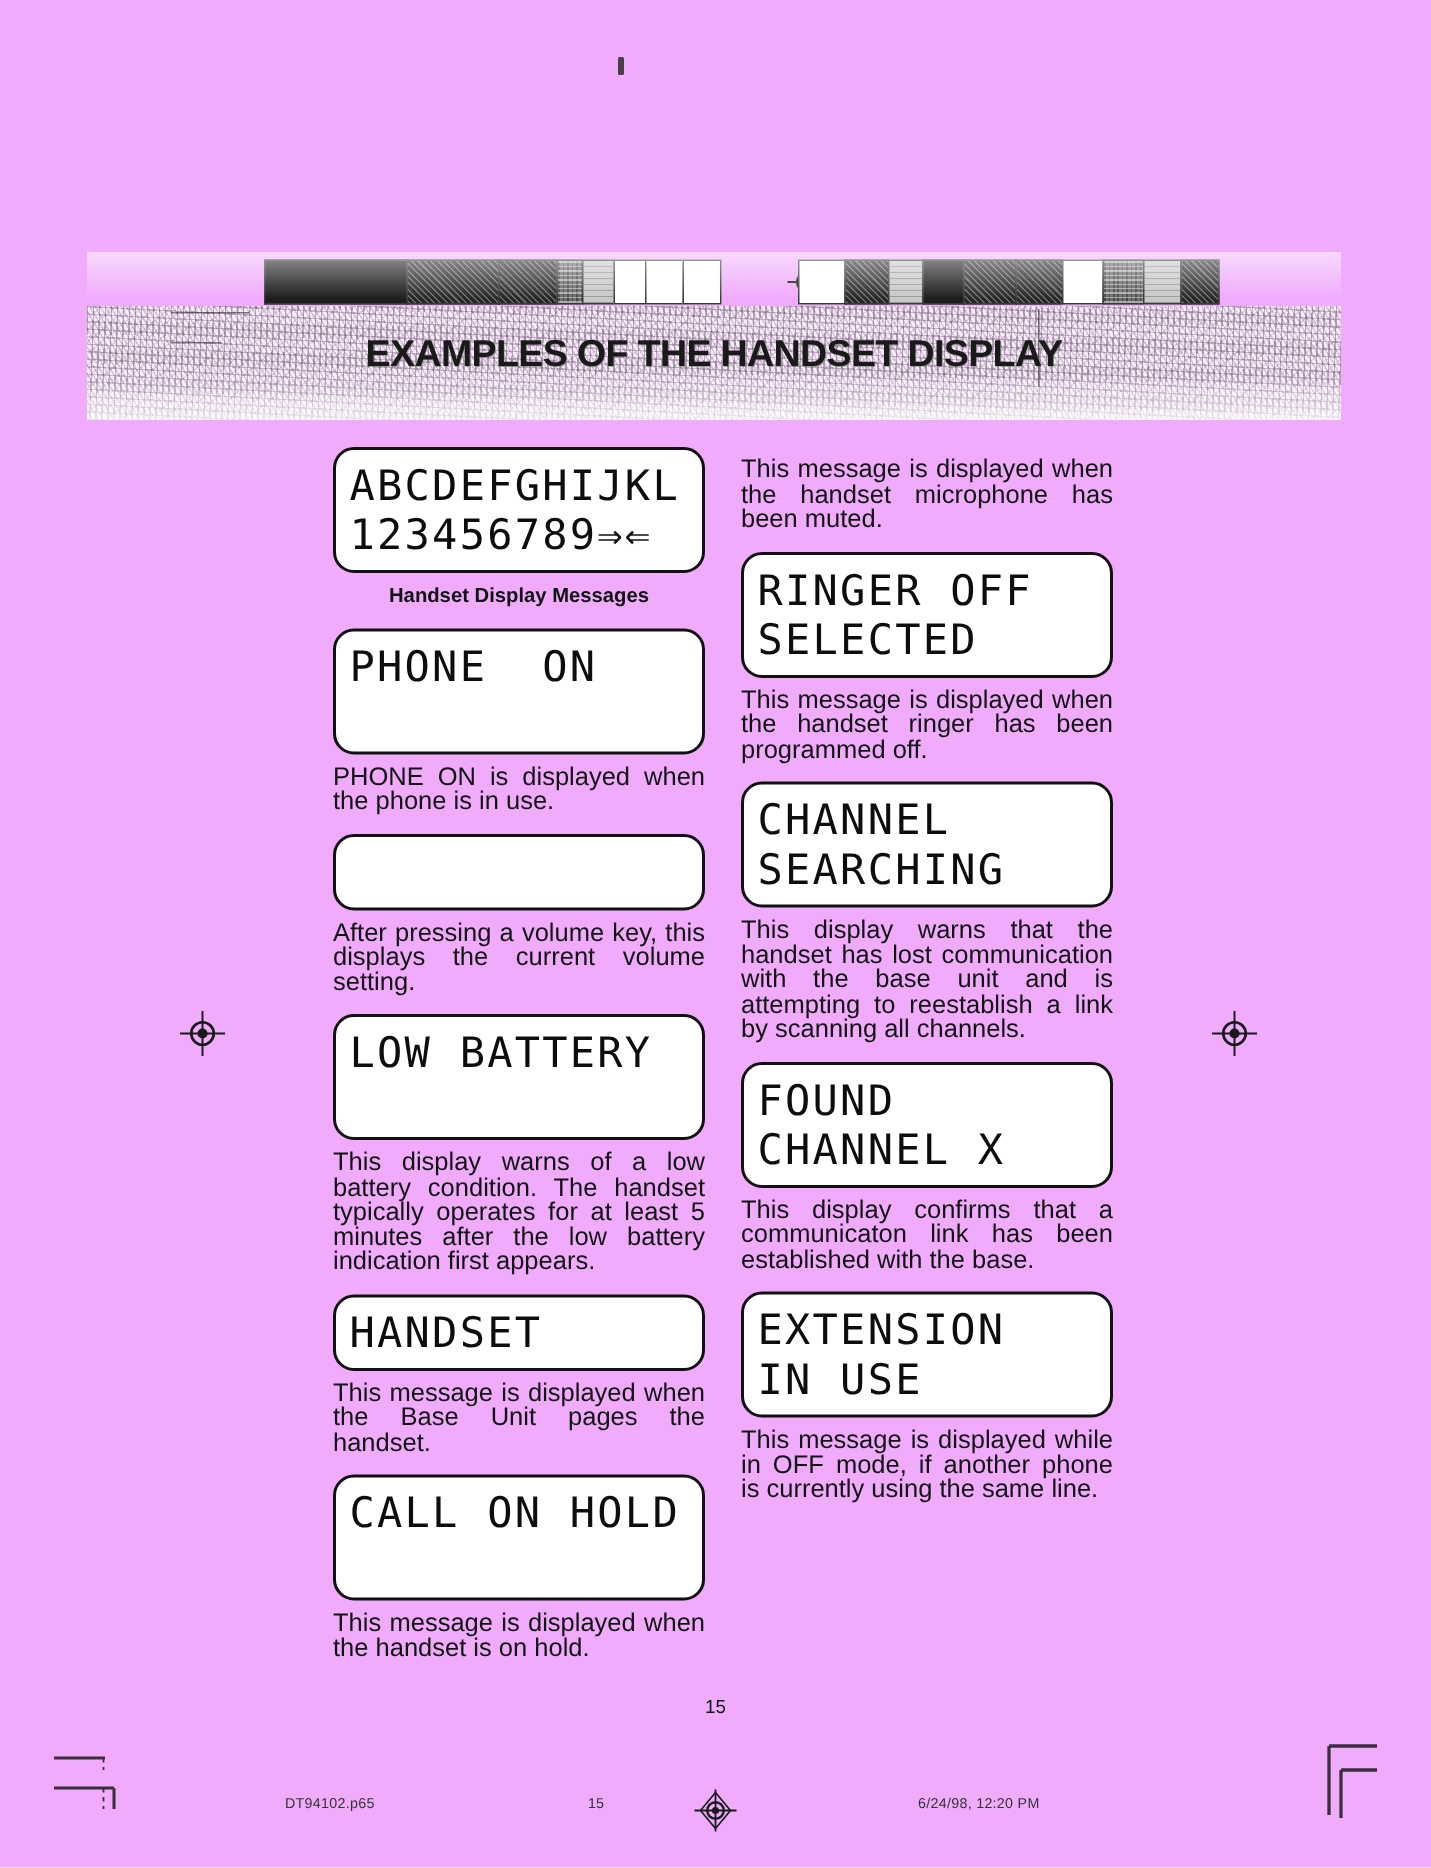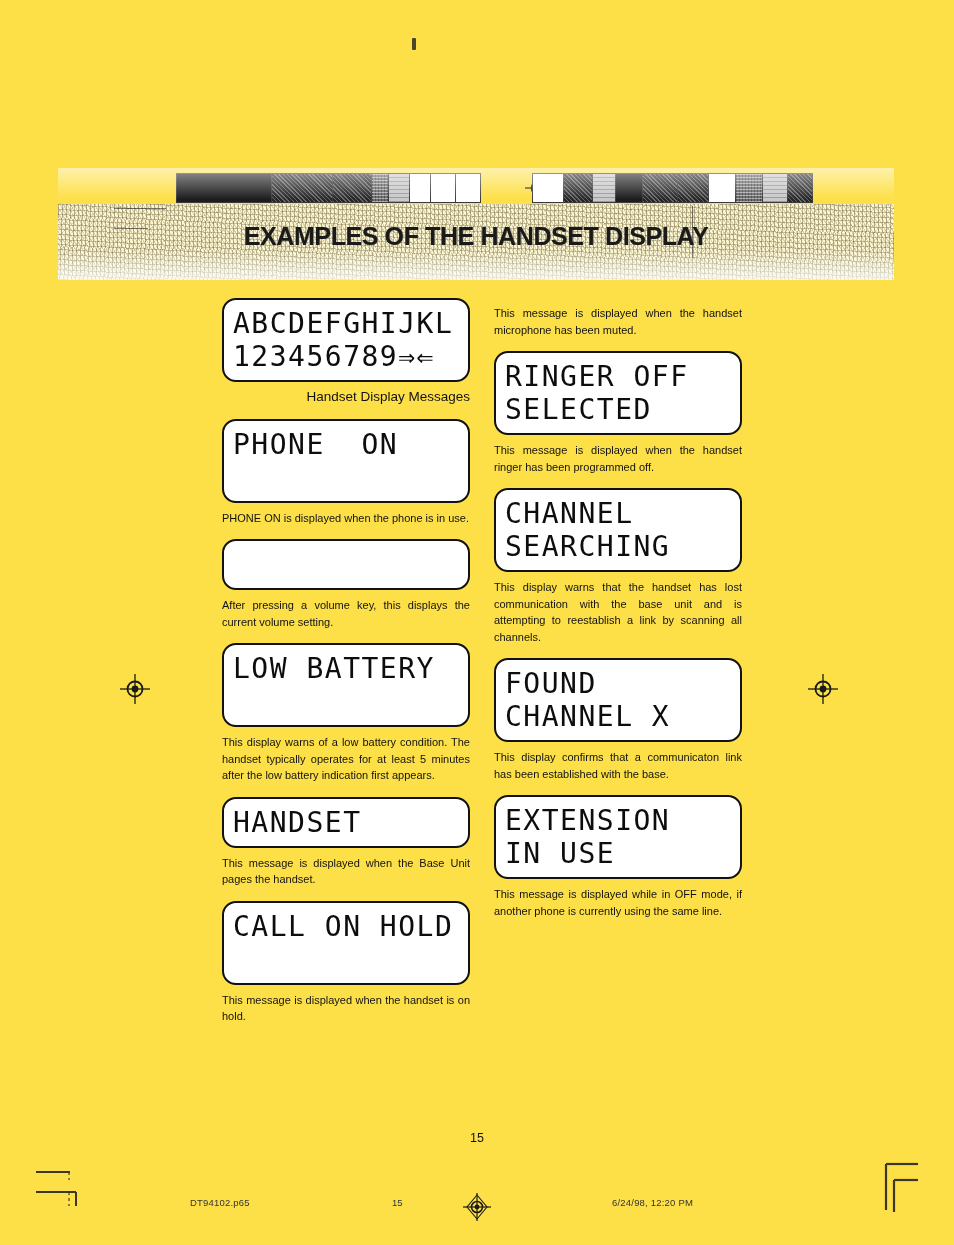--- a/index.html
+++ b/index.html
@@ -12,21 +12,21 @@
     height: 1245px;
     position: relative;
     font-family: "Liberation Sans", sans-serif;
     color: #000000;
     overflow: hidden;
   }
 
   .page {
     position: absolute;
     inset: 0;
-    background: #fde047;
+    background: #f0abfc;
   }
 
   
   .top-mark {
     position: absolute;
     left: 412px;
     top: 38px;
     width: 4px;
     height: 12px;
     background: #2b2b2b;
@@ -189,21 +189,21 @@
     box-sizing: border-box;
   }
   .vbar.b1 { height: 6px;  width: 11px; background-image: none; background: #1a1a1a; }
   .vbar.b2 { height: 10px; }
   .vbar.b3 { height: 16px; }
   .vbar.b4 { height: 23px; }
 
   
   .caption {
     font-family: "Liberation Sans", sans-serif;
-    font-size: 11px;
+    font-size: 17px;
     line-height: 16.5px;
     color: #121212;
     margin-top: 7px;
     margin-bottom: 13px;
     text-align: justify;
   }
 
   
   .reg {
     position: absolute;
@@ -310,21 +310,21 @@
     <div class="banner-fade"></div>
   </div>
 
   <div class="col col-left">
 
     <div class="block">
       <div class="lcd">
         <div class="lcd-line">ABCDEFGHIJKL</div>
         <div class="lcd-line">123456789⇒⇐</div>
       </div>
-      <div class="caption" style="font-weight:normal;font-size:13.5px;text-align:right">Handset Display Messages</div>
+      <div class="caption" style="font-weight:bold;font-size:13.5px;text-align:center">Handset Display Messages</div>
     </div>
 
     <div class="block">
       <div class="lcd">
         <div class="lcd-line">PHONE  ON</div>
         <div class="lcd-pad"></div>
       </div>
       <div class="caption">PHONE ON is displayed when the phone is in use.</div>
     </div>
 

